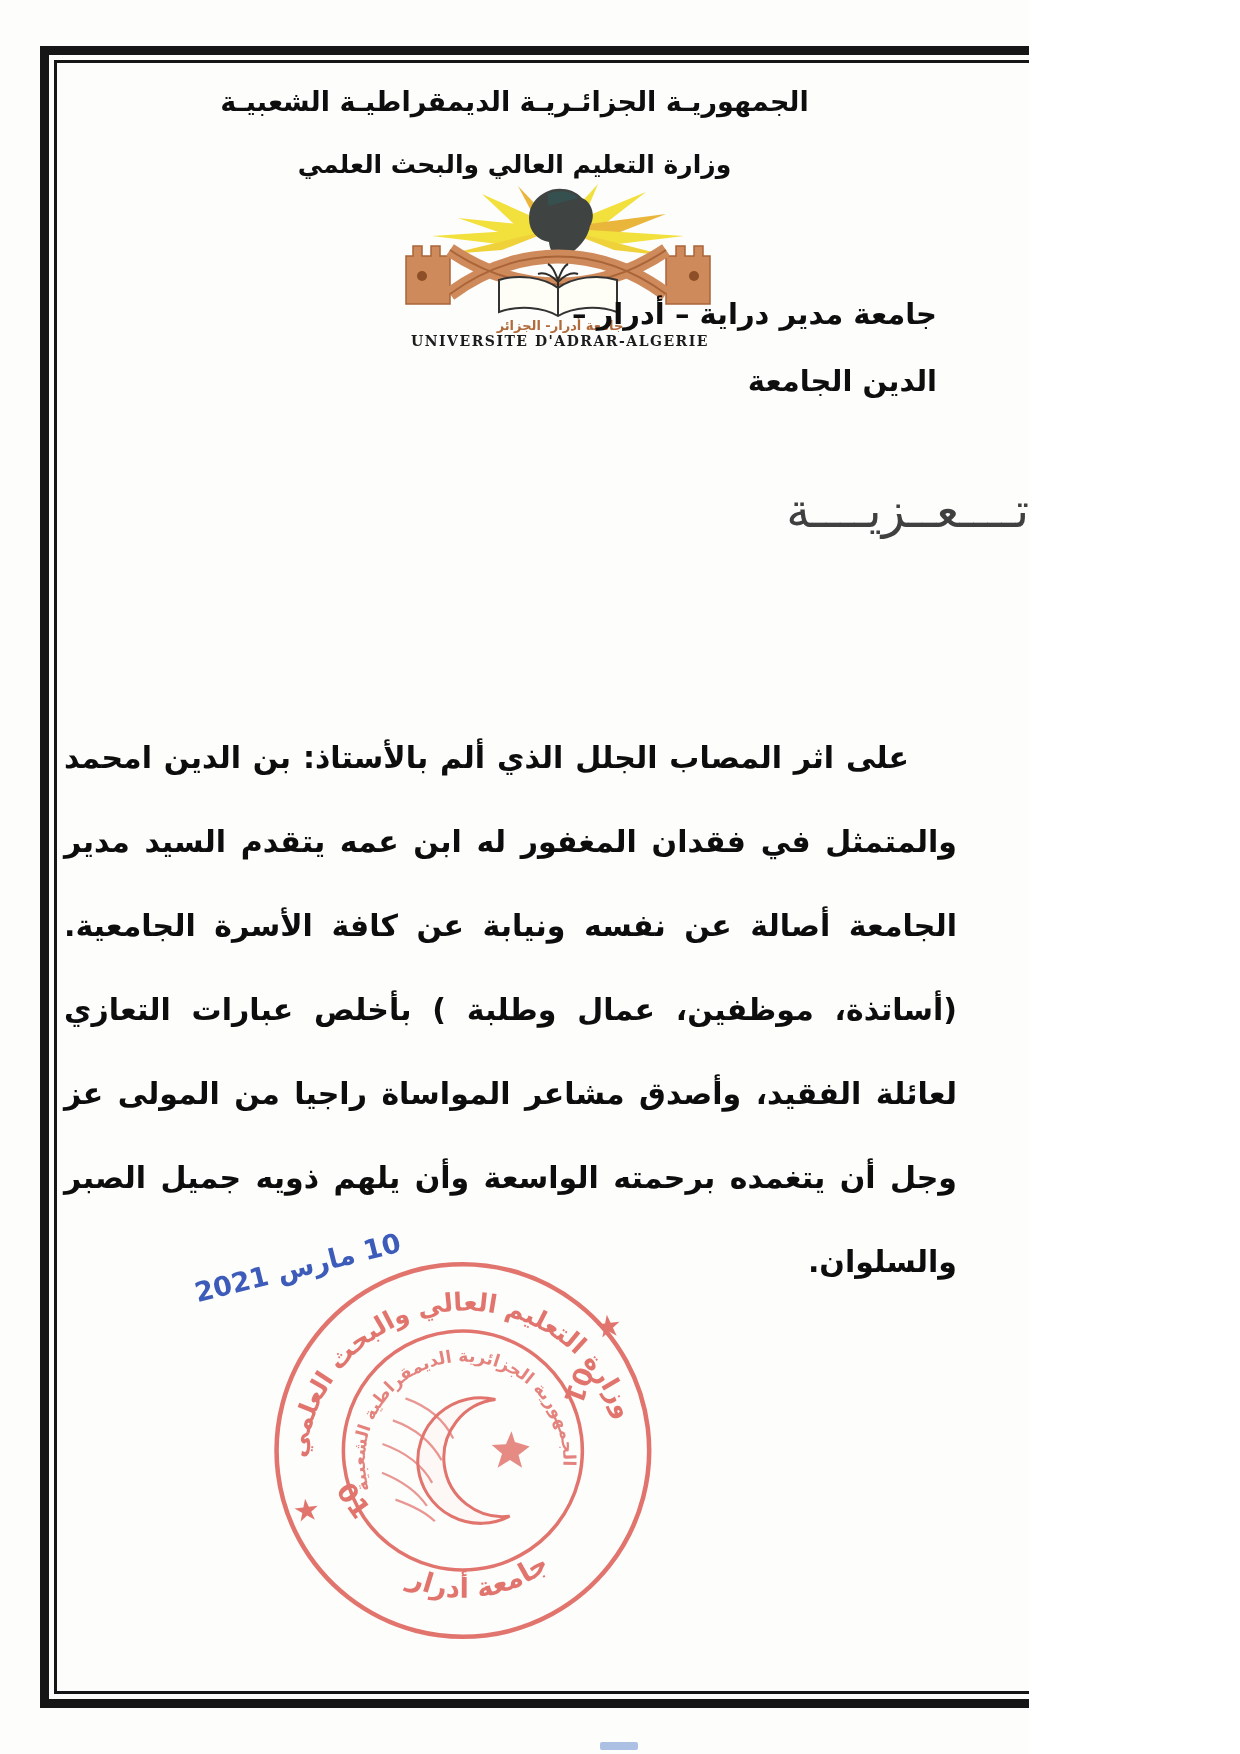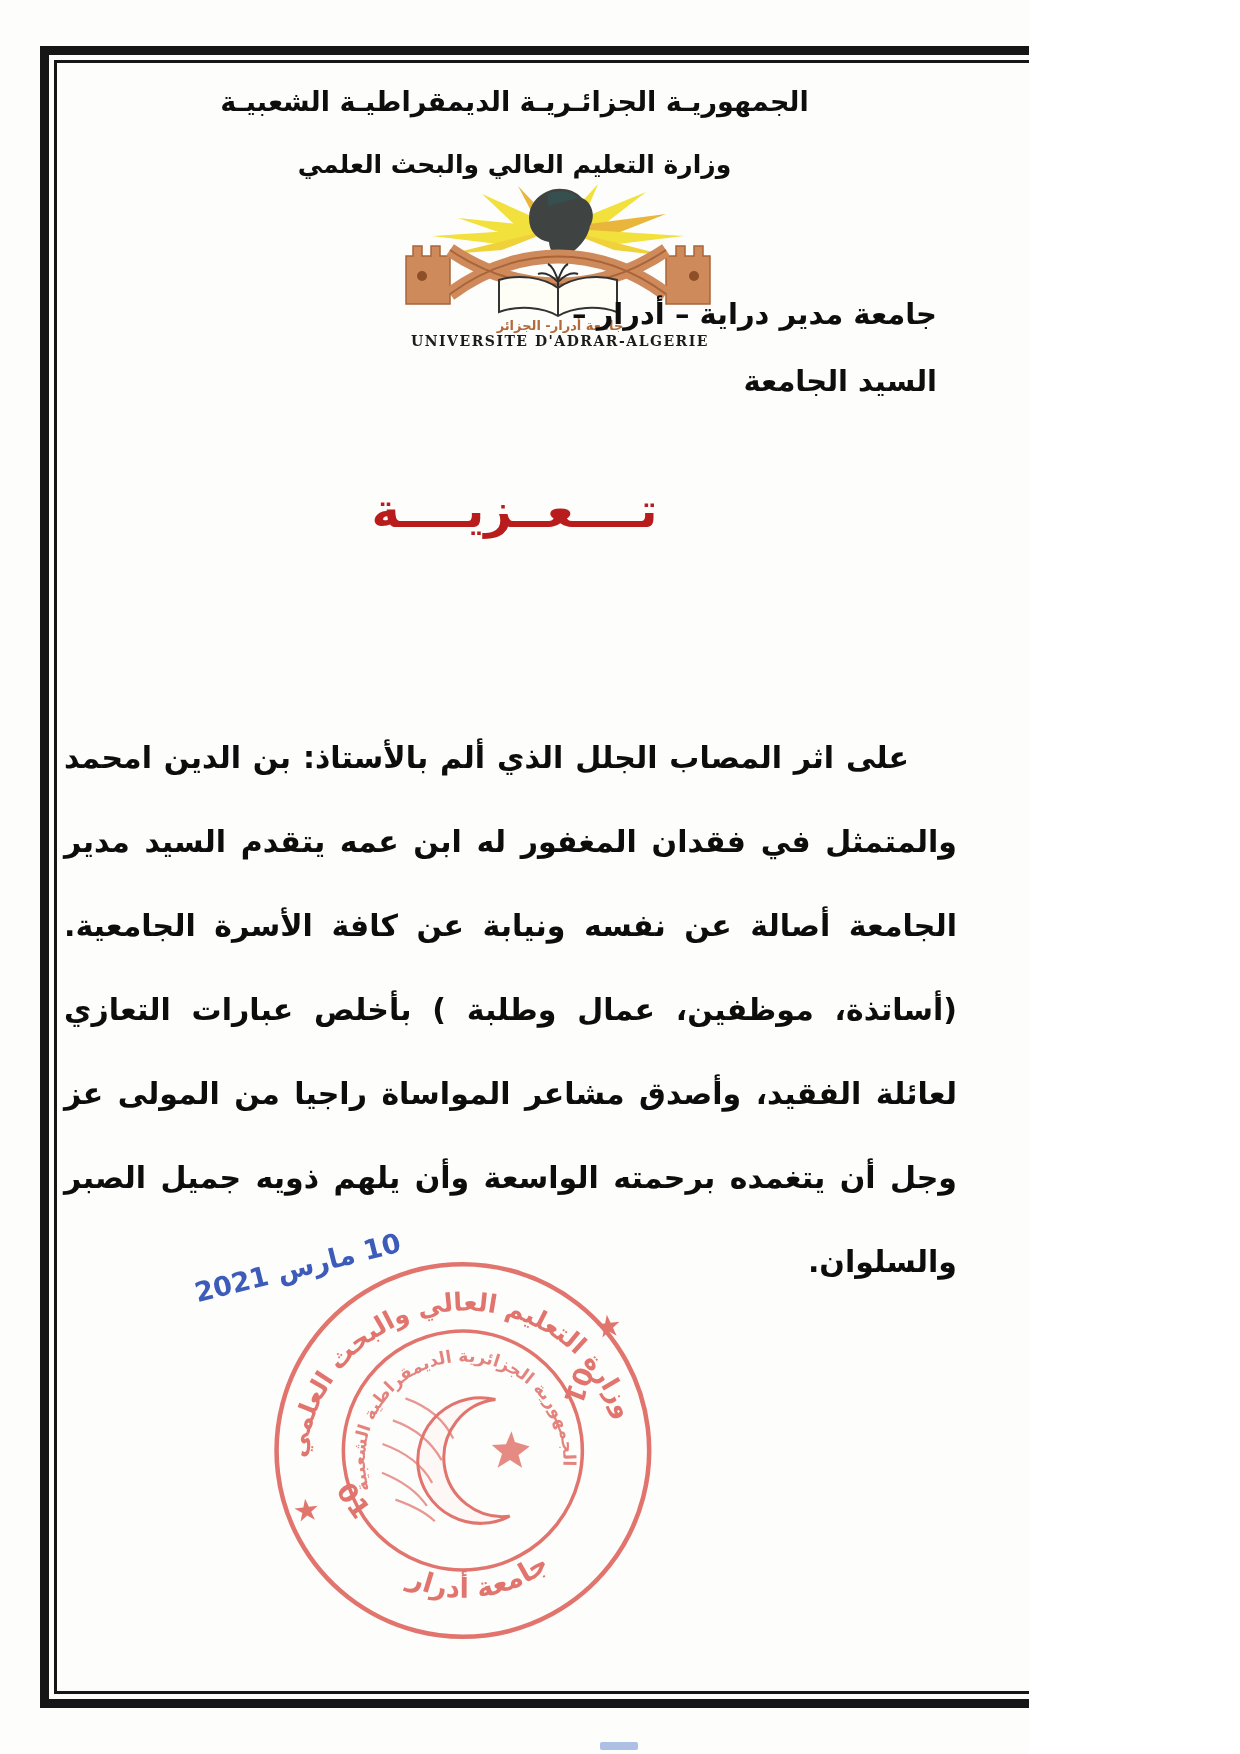--- a/index.html
+++ b/index.html
@@ -24,22 +24,22 @@
   .hdr1{top:86px; font-size:27px; letter-spacing:.5px;}
   .hdr2{top:150px; font-size:25px;}
   .logo{position:absolute; left:398px; top:184px;}
   .letterhead{
     position:absolute; right:92px; text-align:right; direction:rtl;
     font-weight:bold; font-size:29px; color:#0e0e0e;
   }
   .lh1{top:297px;}
   .lh2{top:364px;}
   .doc-title{
-    position:absolute; left:0; right:0; top:482px; text-align:center;
-    direction:rtl; font-weight:bold; font-size:48px; color:#b91c1c;
+    position:absolute; left:0; right:0; top:482px; 
+    direction:rtl; font-weight:normal; font-size:48px; color:#404040;
   }
   .body-text{
     position:absolute; top:716px; right:72px; left:64px;
     direction:rtl; text-align:justify; text-indent:48px;
     font-weight:bold; font-size:30px; line-height:84px; color:#0d0d0d;
     margin:0;
   }
   .body-text .u{text-underline-offset:6px;}
   .verse{
     position:absolute; top:1284px; right:182px;
@@ -111,21 +111,21 @@
     </g>
 
     <path d="M160,104 C145,93 120,90 101,96 L101,128 C120,121 145,123 160,132 C175,123 200,121 219,128 L219,96 C200,90 175,93 160,104 Z" fill="#fefdf6" stroke="#333" stroke-width="2"></path>
     <path d="M160,104 L160,132" stroke="#333" stroke-width="2" fill="none"></path>
 
     <text x="162" y="146" text-anchor="middle" font-size="13" font-weight="bold" fill="#b06a3c" direction="rtl">جامعة أدرار- الجزائر</text>
     <text x="162" y="162" text-anchor="middle" font-size="14" font-weight="bold" fill="#1c1c1c" font-family="DejaVu Serif, serif" letter-spacing="1.5">UNIVERSITE D'ADRAR-ALGERIE</text>
   </svg>
 
   <div class="letterhead lh1">جامعة  مدير دراية – أدرار –</div>
-  <div class="letterhead lh2">السيد الجامعة</div>
+  <div class="letterhead lh2">الدين الجامعة</div>
 
   <div class="doc-title">تــــعــزيــــة</div>
 
   <p class="body-text"><span>على اثر المصاب الجلل الذي ألم بالأستاذ: بن الدين امحمد والمتمثل في فقدان المغفور له ابن عمه  </span><span class="u">يتقدم</span><span> السيد مدير الجامعة أصالة عن نفسه ونيابة عن كافة الأسرة الجامعية.(أساتذة، موظفين، عمال وطلبة ) بأخلص عبارات التعازي لعائلة </span><span class="u">الفقيد</span><span>، وأصدق مشاعر المواساة راجيا من المولى عز وجل أن يتغمده برحمته الواسعة وأن يلهم ذويه جميل الصبر والسلوان.</span></p>
 
   <div class="date-stamp">10 مارس 2021</div>
 
 
   <svg class="seal" width="405" height="395" viewBox="0 0 400 390">
     <defs>

